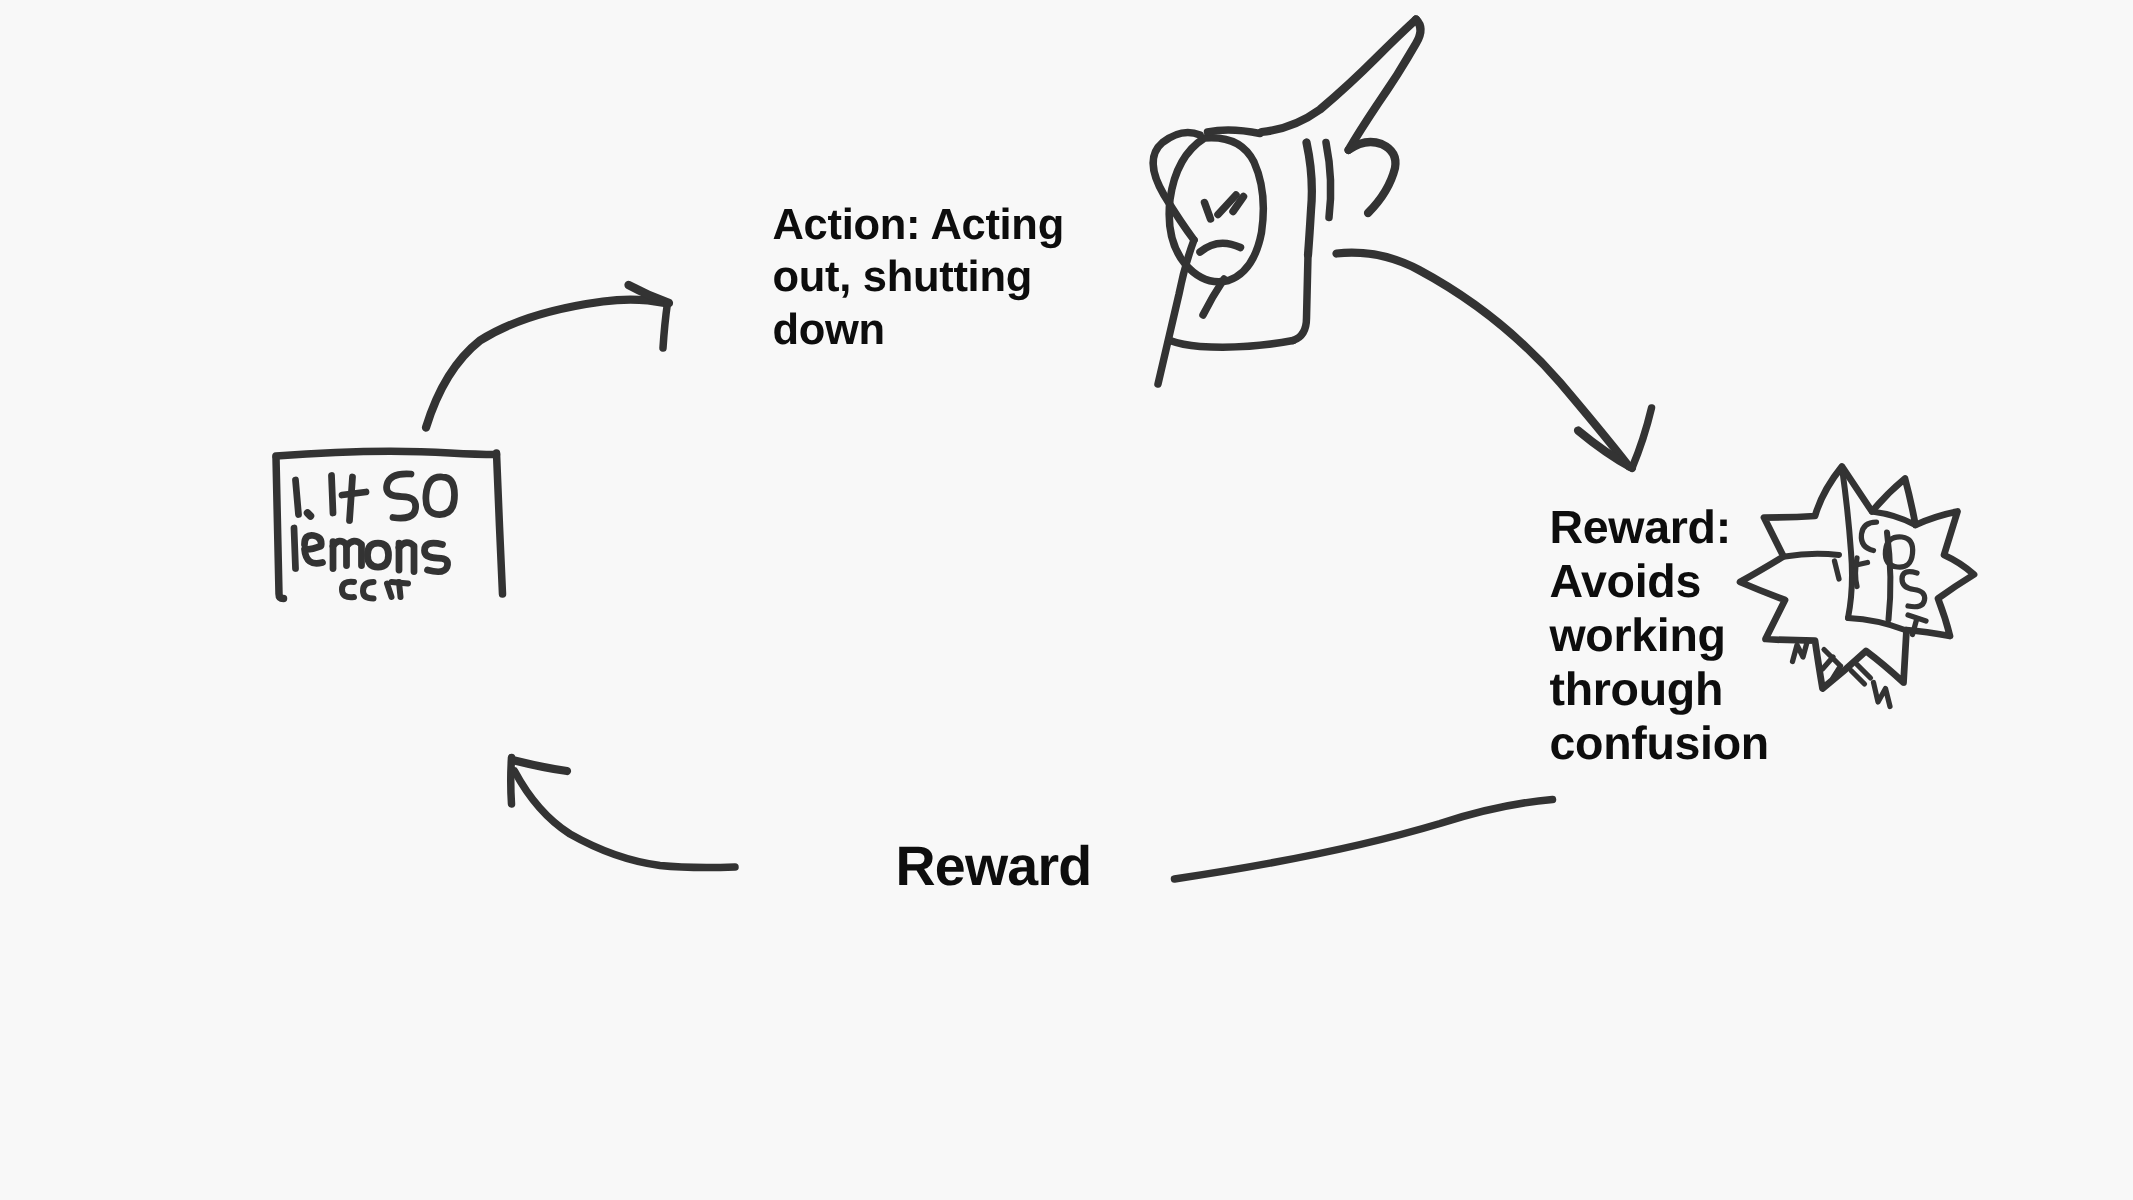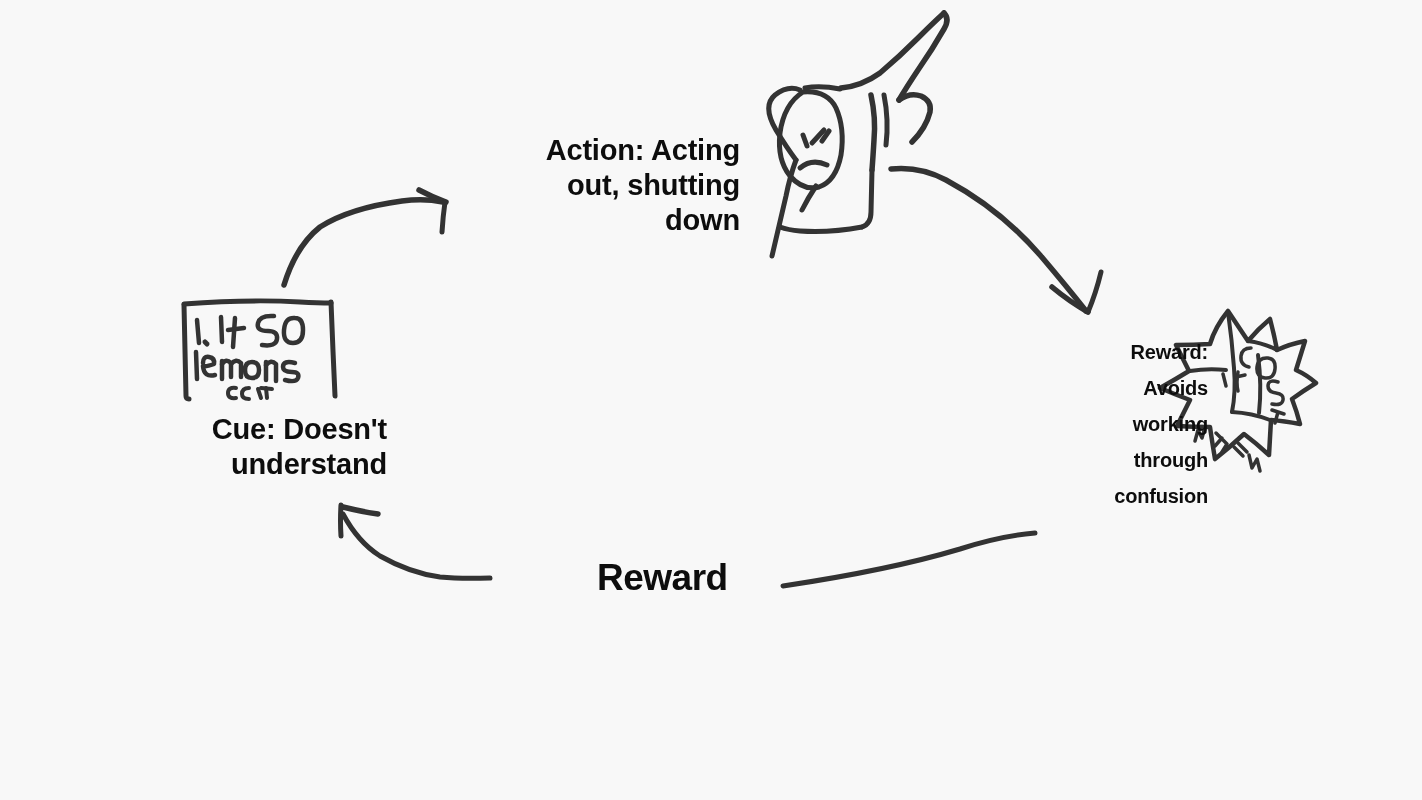--- a/index.html
+++ b/index.html
@@ -14,21 +14,20 @@
     position: relative;
     overflow: hidden;
     font-family: "Liberation Sans", "DejaVu Sans", sans-serif;
   }
   #canvas-root {
     position: absolute;
     left: 0; top: 0;
     width: 1150px;
     height: 800px;
     background: #f8f8f8;
-    text-align: right;
   }
   .sketch-layer {
     position: absolute;
     left: 0; top: 0;
     width: 1422px;
     height: 800px;
     pointer-events: none;
   }
   .node-label {
     position: absolute;
@@ -50,21 +49,21 @@
     left: 515px;
     top: 133px;
     width: 225px;
     font-size: 29px;
     line-height: 35px;
   }
   #label-reward {
     left: 1033px;
     top: 334px;
     width: 175px;
-    font-size: 20px;
+    font-size: 31px;
     line-height: 36px;
   }
   #label-repeat {
     left: 597px;
     top: 556px;
     font-size: 37px;
     line-height: 44px;
     letter-spacing: -0.5px;
   }
 </style>
@@ -188,22 +187,20 @@
         <path d="M341 505 Q340 521 341 536" stroke-width="5"></path>
       </g>
 
     </g>
   </svg>
 
   <div class="node-label" id="label-action">Action: Acting
 out, shutting
 down</div>
 
-  <div class="node-label" id="label-cue">Cue: Doesn't
-understand</div>
 
   <div class="node-label" id="label-reward">Reward:
 Avoids
 working
 through
 confusion</div>
 
   <div class="node-label" id="label-repeat">Reward</div>
 
 </div>

